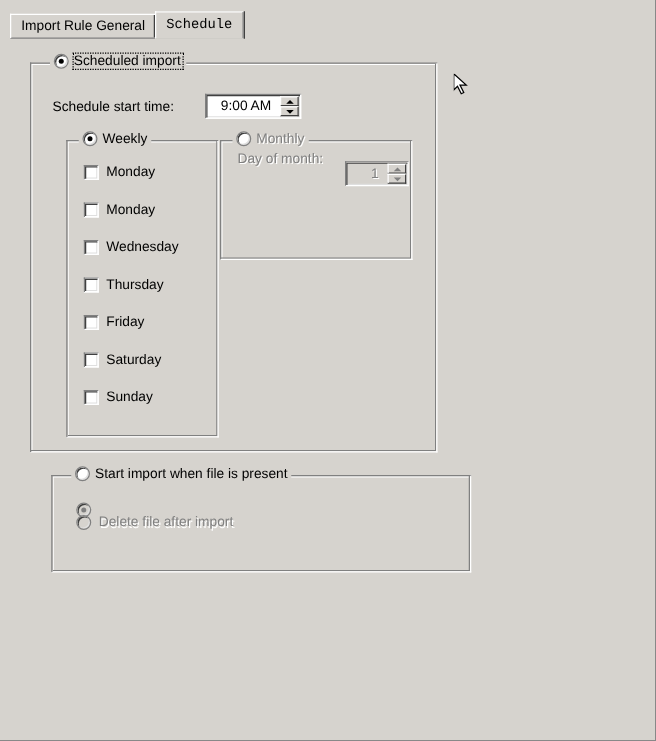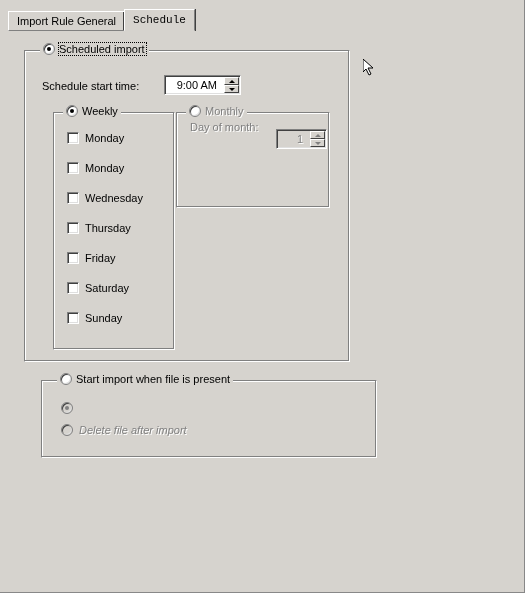--- a/index.html
+++ b/index.html
@@ -272,21 +272,21 @@
 
   <div class="gb" style="left:24px; top:380px; width:336px; height:78px;margin-left:17px;">
     <div class="gb-frame" style="left:0; top:0; right:0; bottom:0;"></div>
     <div class="gb-legend" style="left:16px;">
       <span class="radio"></span>
       <span>Start import when file is present</span>
     </div>
     <div class="ctrl-row disabled" style="left:20px; top:22px;">
       <span class="radio checked disabled"></span>
     </div>
-    <div class="ctrl-row disabled" style="left:20px; top:44px;font-style:italic;">
+    <div class="ctrl-row disabled" style="left:20px; top:32px;">
       <span class="radio disabled"></span>
       <span>Delete file after import</span>
     </div>
   </div>
 
   <svg class="cursor-arrow" style="left:363px; top:59px;" viewBox="0 0 12 19">
     <polygon points="0,0 0,13 3,10 6,16 8,15 5,9 10,9" fill="#fff" stroke="#000" stroke-width="1"></polygon>
   </svg>
 
 </div>

